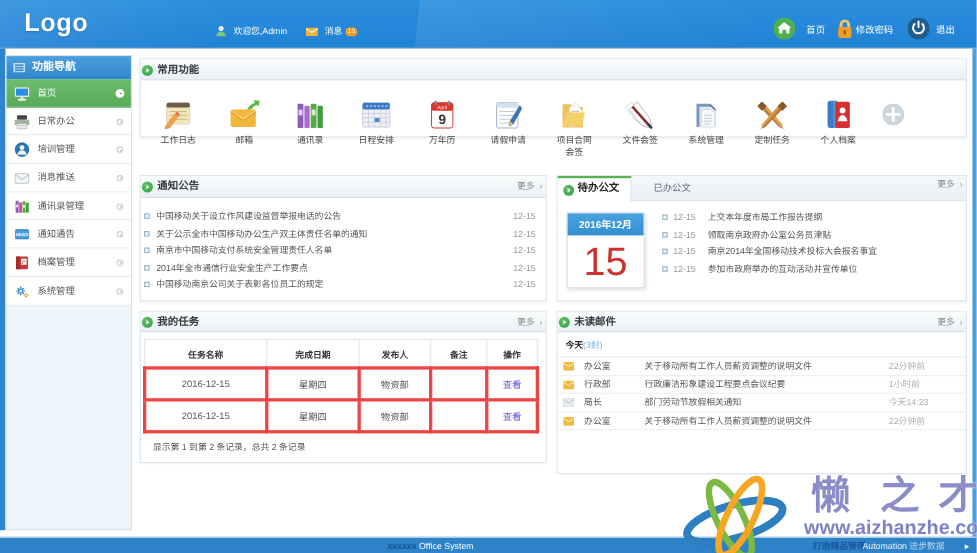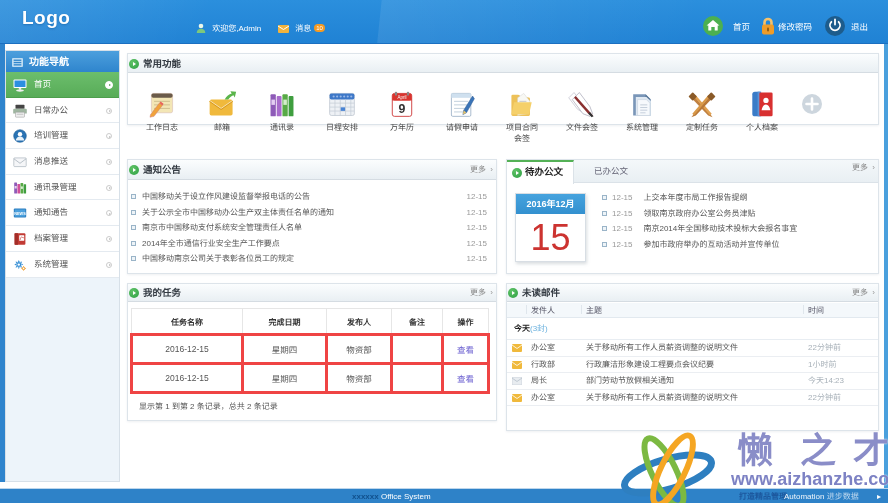--- a/index.html
+++ b/index.html
@@ -7,21 +7,21 @@
 html,body { width:888px; height:503px; overflow:hidden; }
 body { font-family:"Liberation Sans",sans-serif; font-size:8px; background:#fff; position:relative; }
 
 
 .header { position:absolute; left:0; top:0; width:888px; height:44px;
   background:linear-gradient(180deg,#2b8fdd 0%,#2082d4 100%); border-bottom:1px solid #1b6fc0; overflow:hidden; }
 .header .streak1 { position:absolute; left:-60px; top:-40px; width:480px; height:130px;
   background:linear-gradient(115deg, rgba(255,255,255,0.13) 0%, rgba(255,255,255,0) 55%); transform:rotate(-8deg); }
 .header .streak2 { position:absolute; left:380px; top:-30px; width:520px; height:120px;
   background:linear-gradient(100deg, rgba(255,255,255,0.09) 0%, rgba(255,255,255,0) 60%); transform:rotate(6deg); }
-.logo { position:absolute; left:22px; top:7px; color:#fff; font-size:19px; font-weight:bold; letter-spacing:0.5px; text-shadow:0 1px 2px rgba(0,60,120,.35); }
+.logo { position:absolute; left:22px; top:7px; color:#fff; font-size:23px; font-weight:bold; letter-spacing:0.5px; text-shadow:0 1px 2px rgba(0,60,120,.35); }
 .hd-item { position:absolute; top:22px; height:14px; line-height:14px; color:#fff; font-size:8px; }
 .hd-item svg { vertical-align:middle; margin-right:4px; }
 .badge { display:inline-block; background:#f59a23; color:#fff; border-radius:4px; font-size:6px; line-height:8px; padding:0 2px; margin-left:3px; vertical-align:1px; }
 .hgrp { position:absolute; top:6px; height:40px; display:flex; align-items:center; color:#fff; font-size:8.5px; }
 .hgrp span { margin-left:6px; }
 
 
 .strip-l { position:absolute; left:0; top:44px; width:5px; height:438px; background:#2f84cd; }
 .strip-r { position:absolute; right:0; top:44px; width:4px; height:444px; background:#4aa0dd; }
 
@@ -460,28 +460,20 @@
           <td class="see">查看</td>
         </tr>
   </tbody>
     </table>
   <div class="trec">显示第 1 到第 2 条记录，总共 2 条记录</div>
 </div>
 
 <div class="panel" id="p-mail">
   <div class="p-hd"><span class="gdot"></span>未读邮件<span class="more">更多 <i>›</i></span></div>
   <div class="mailbox">
-    <div class="ml-hd">
-        <span style="position:absolute;left:19px;top:2px;height:9px;border-left:1px solid #dfe6ec;"></span>
-        <span style="position:absolute;left:74px;top:2px;height:9px;border-left:1px solid #dfe6ec;"></span>
-        <span style="position:absolute;left:296px;top:2px;height:9px;border-left:1px solid #dfe6ec;"></span>
-        <span class="c1">发件人</span>
-        <span class="c2">主题</span>
-        <span class="c3">时间</span>
-      </div>
     <div class="today"><b>今天</b><span>(3封)</span></div>
     <div class="mrow">
         <span class="env">
           <svg width="10" height="8" viewBox="0 0 10 8">
             <rect width="10" height="8" rx="1" fill="#f0b93c"></rect>
             <path d="M0 1l5 3.5L10 1" stroke="#fff" stroke-width=".8" fill="none"></path>
           </svg>
         </span>
         <span class="c1">办公室</span>
         <span class="c2">关于移动所有工作人员薪资调整的说明文件</span>

